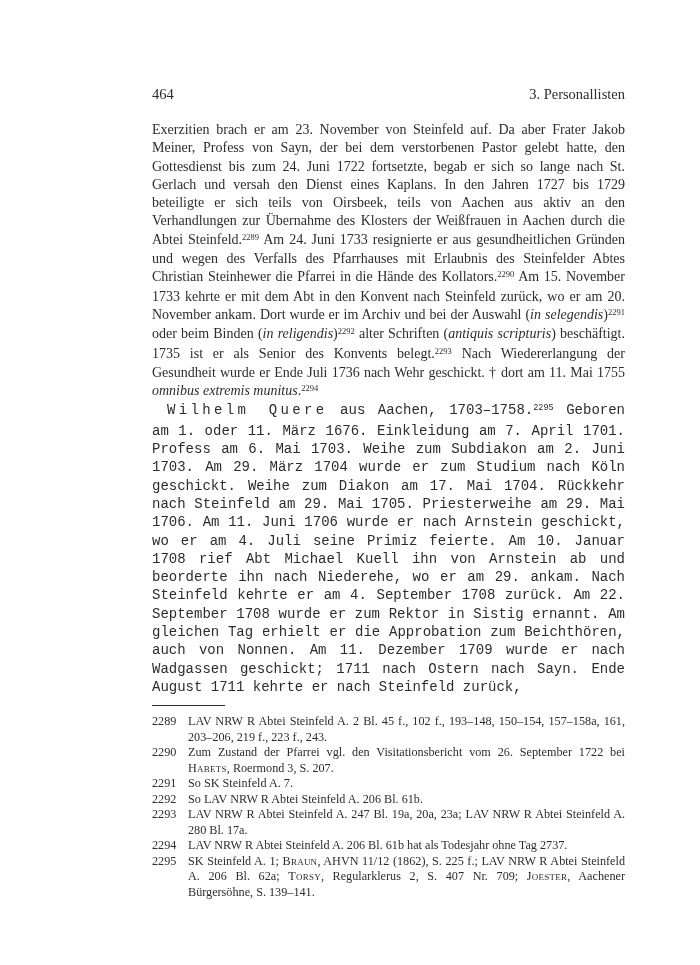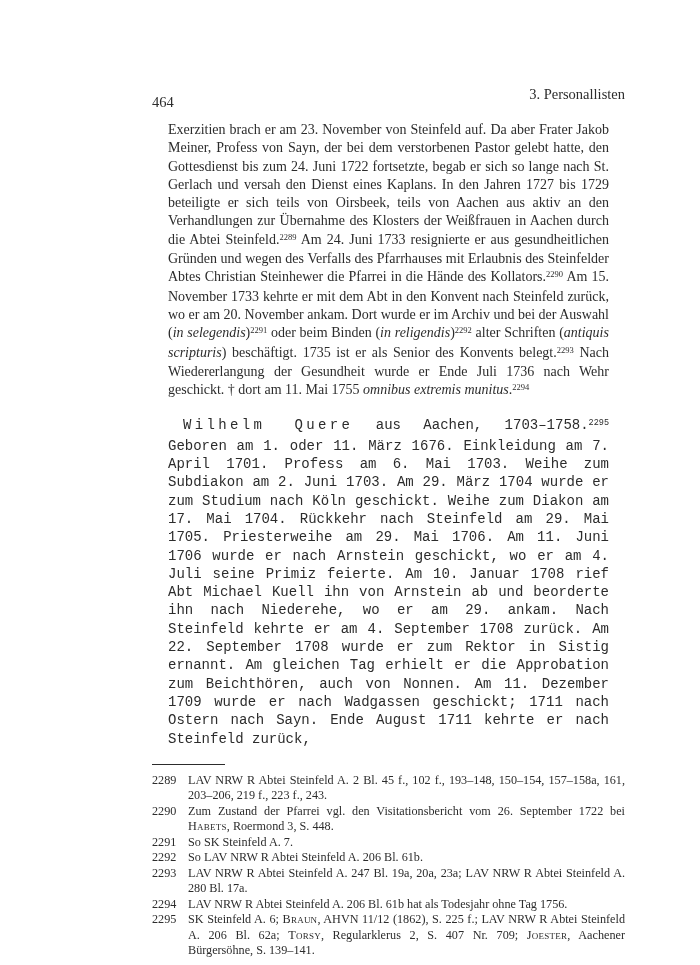--- a/index.html
+++ b/index.html
@@ -24,34 +24,34 @@
   }
   .header {
     position: relative;
     height: 18px;
     margin-bottom: 17px;
     font-size: 14.5px;
   }
   .page-num {
     position: absolute;
     left: 0;
-    top: 8px;
+    top: 0;
     text-align: center;
   }
   .running-title {
     display: block;
     text-align: right;
   }
   .body-text {
     font-size: 14px;
     line-height: 18.3px;
     text-align: justify;
   }
   .para {
-    margin: 16px;
+    margin: 0;
   }
   .para.indented {
     text-indent: 15px;
     font-family: Liberation Mono, monospace;
   }
   .seg-sup {
     font-size: 8.5px;
     position: relative;
     top: -4px;
     letter-spacing: 0;
@@ -108,38 +108,38 @@
 
     <div class="footnote-sep"></div>
 
     <div class="footnotes">
       <div class="footnote">
         <span class="fn-num">2289</span>
         <span class="fn-text"><span>LAV NRW R Abtei Steinfeld A. 2 Bl. 45 f., 102 f., 193–148, 150–154, 157–158a, 161, 203–206, 219 f., 223 f., 243.</span></span>
       </div>
       <div class="footnote">
         <span class="fn-num">2290</span>
-        <span class="fn-text"><span>Zum Zustand der Pfarrei vgl. den Visitationsbericht vom 26. September 1722 bei </span><span class="seg-sc">Habets</span><span>, Roermond 3, S. 448.</span></span>
+        <span class="fn-text"><span>Zum Zustand der Pfarrei vgl. den Visitationsbericht vom 26. September 1722 bei </span><span class="seg-sc">Habets</span><span>, Roermond 3, S. 207.</span></span>
       </div>
       <div class="footnote">
         <span class="fn-num">2291</span>
         <span class="fn-text"><span>So SK Steinfeld A. 7.</span></span>
       </div>
       <div class="footnote">
         <span class="fn-num">2292</span>
         <span class="fn-text"><span>So LAV NRW R Abtei Steinfeld A. 206 Bl. 61b.</span></span>
       </div>
       <div class="footnote">
         <span class="fn-num">2293</span>
         <span class="fn-text"><span>LAV NRW R Abtei Steinfeld A. 247 Bl. 19a, 20a, 23a; LAV NRW R Abtei Steinfeld A. 280 Bl. 17a.</span></span>
       </div>
       <div class="footnote">
         <span class="fn-num">2294</span>
-        <span class="fn-text"><span>LAV NRW R Abtei Steinfeld A. 206 Bl. 61b hat als Todesjahr ohne Tag 1756.</span></span>
+        <span class="fn-text"><span>LAV NRW R Abtei Steinfeld A. 206 Bl. 61b hat als Todesjahr ohne Tag 2737.</span></span>
       </div>
       <div class="footnote">
         <span class="fn-num">2295</span>
-        <span class="fn-text"><span>SK Steinfeld A. 6; </span><span class="seg-sc">Braun</span><span>, AHVN 11/12 (1862), S. 225 f.; LAV NRW R Abtei Steinfeld A. 206 Bl. 62a; </span><span class="seg-sc">Torsy</span><span>, Regularklerus 2, S. 407 Nr. 709; </span><span class="seg-sc">Joester</span><span>, Aachener Bürgersöhne, S. 139–141.</span></span>
+        <span class="fn-text"><span>SK Steinfeld A. 1; </span><span class="seg-sc">Braun</span><span>, AHVN 11/12 (1862), S. 225 f.; LAV NRW R Abtei Steinfeld A. 206 Bl. 62a; </span><span class="seg-sc">Torsy</span><span>, Regularklerus 2, S. 407 Nr. 709; </span><span class="seg-sc">Joester</span><span>, Aachener Bürgersöhne, S. 139–141.</span></span>
       </div>
     </div>
 
   </div>
 </div>
 
 </body></html>

